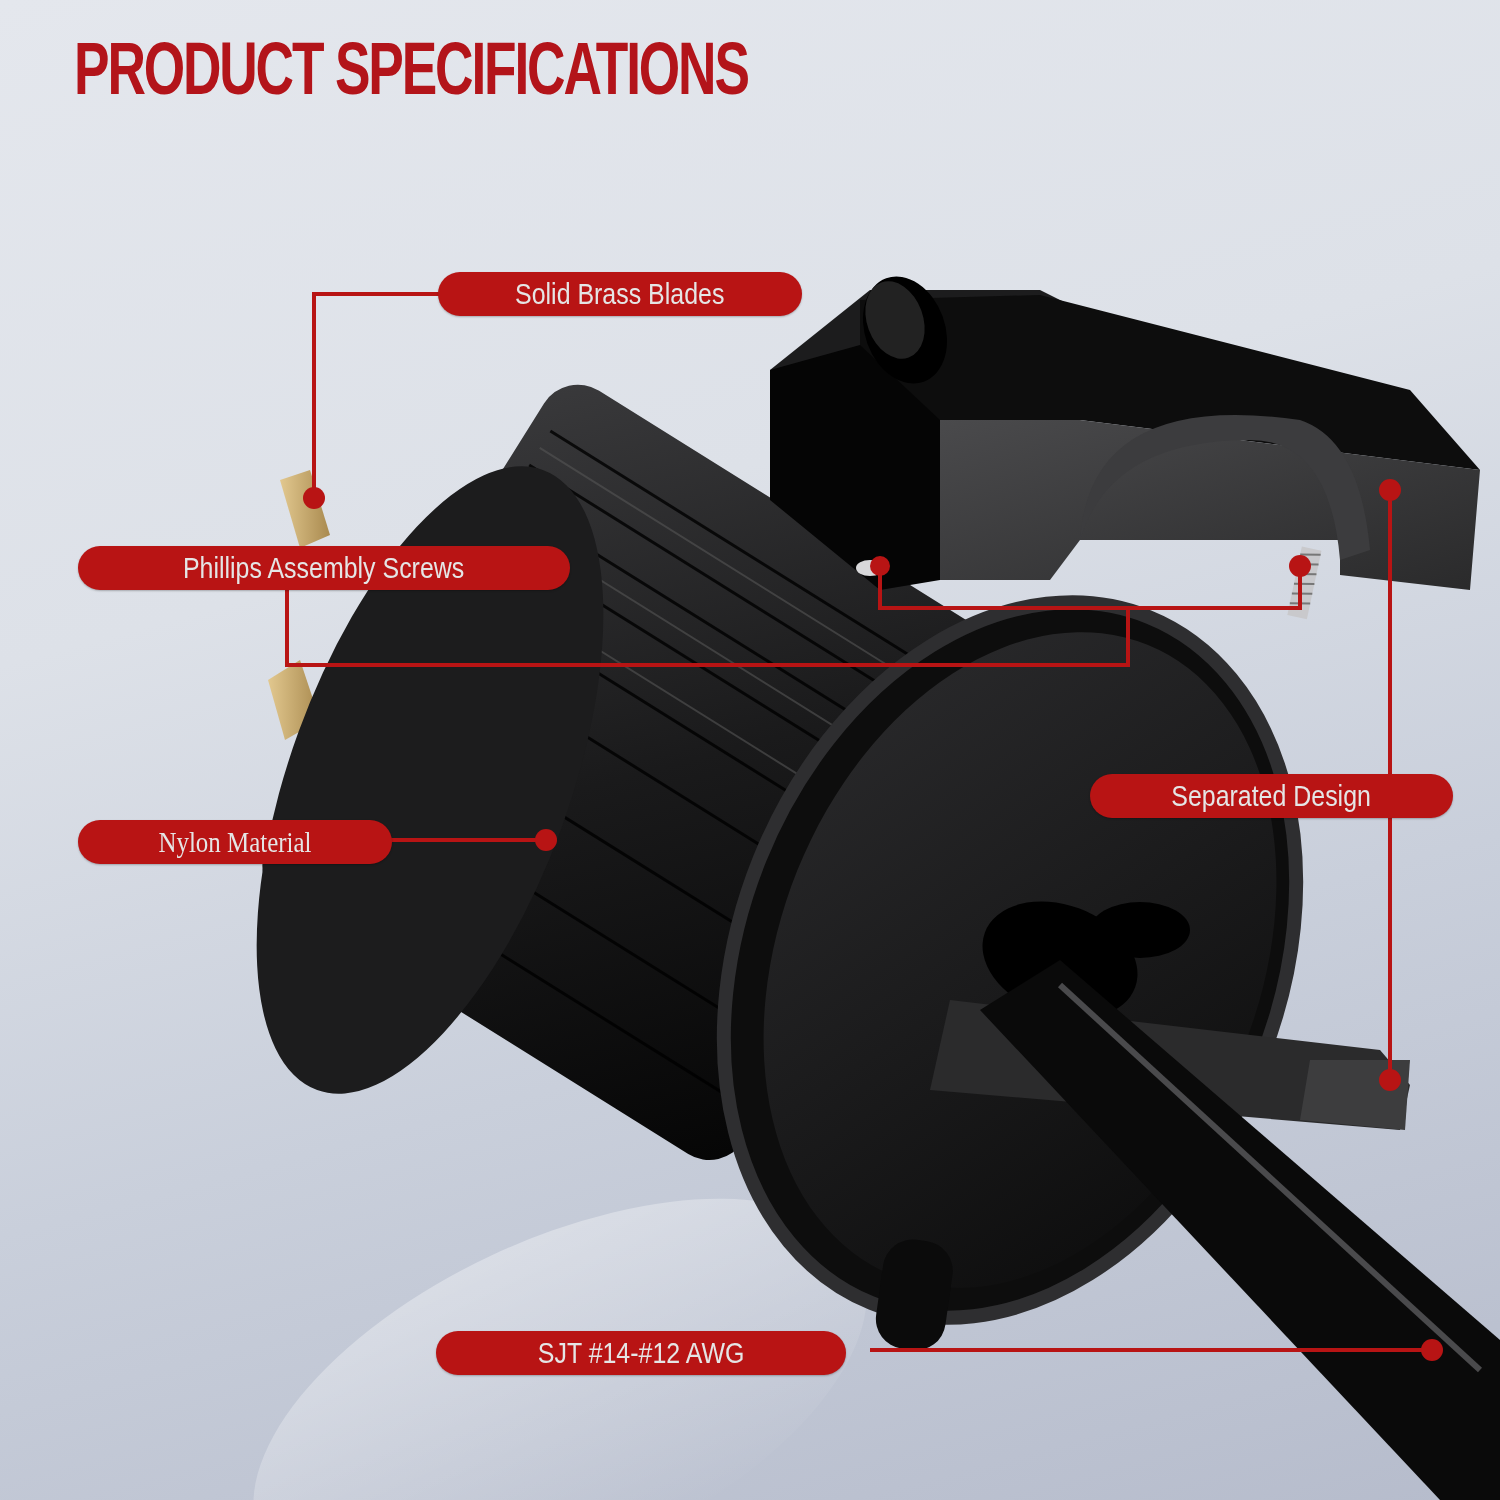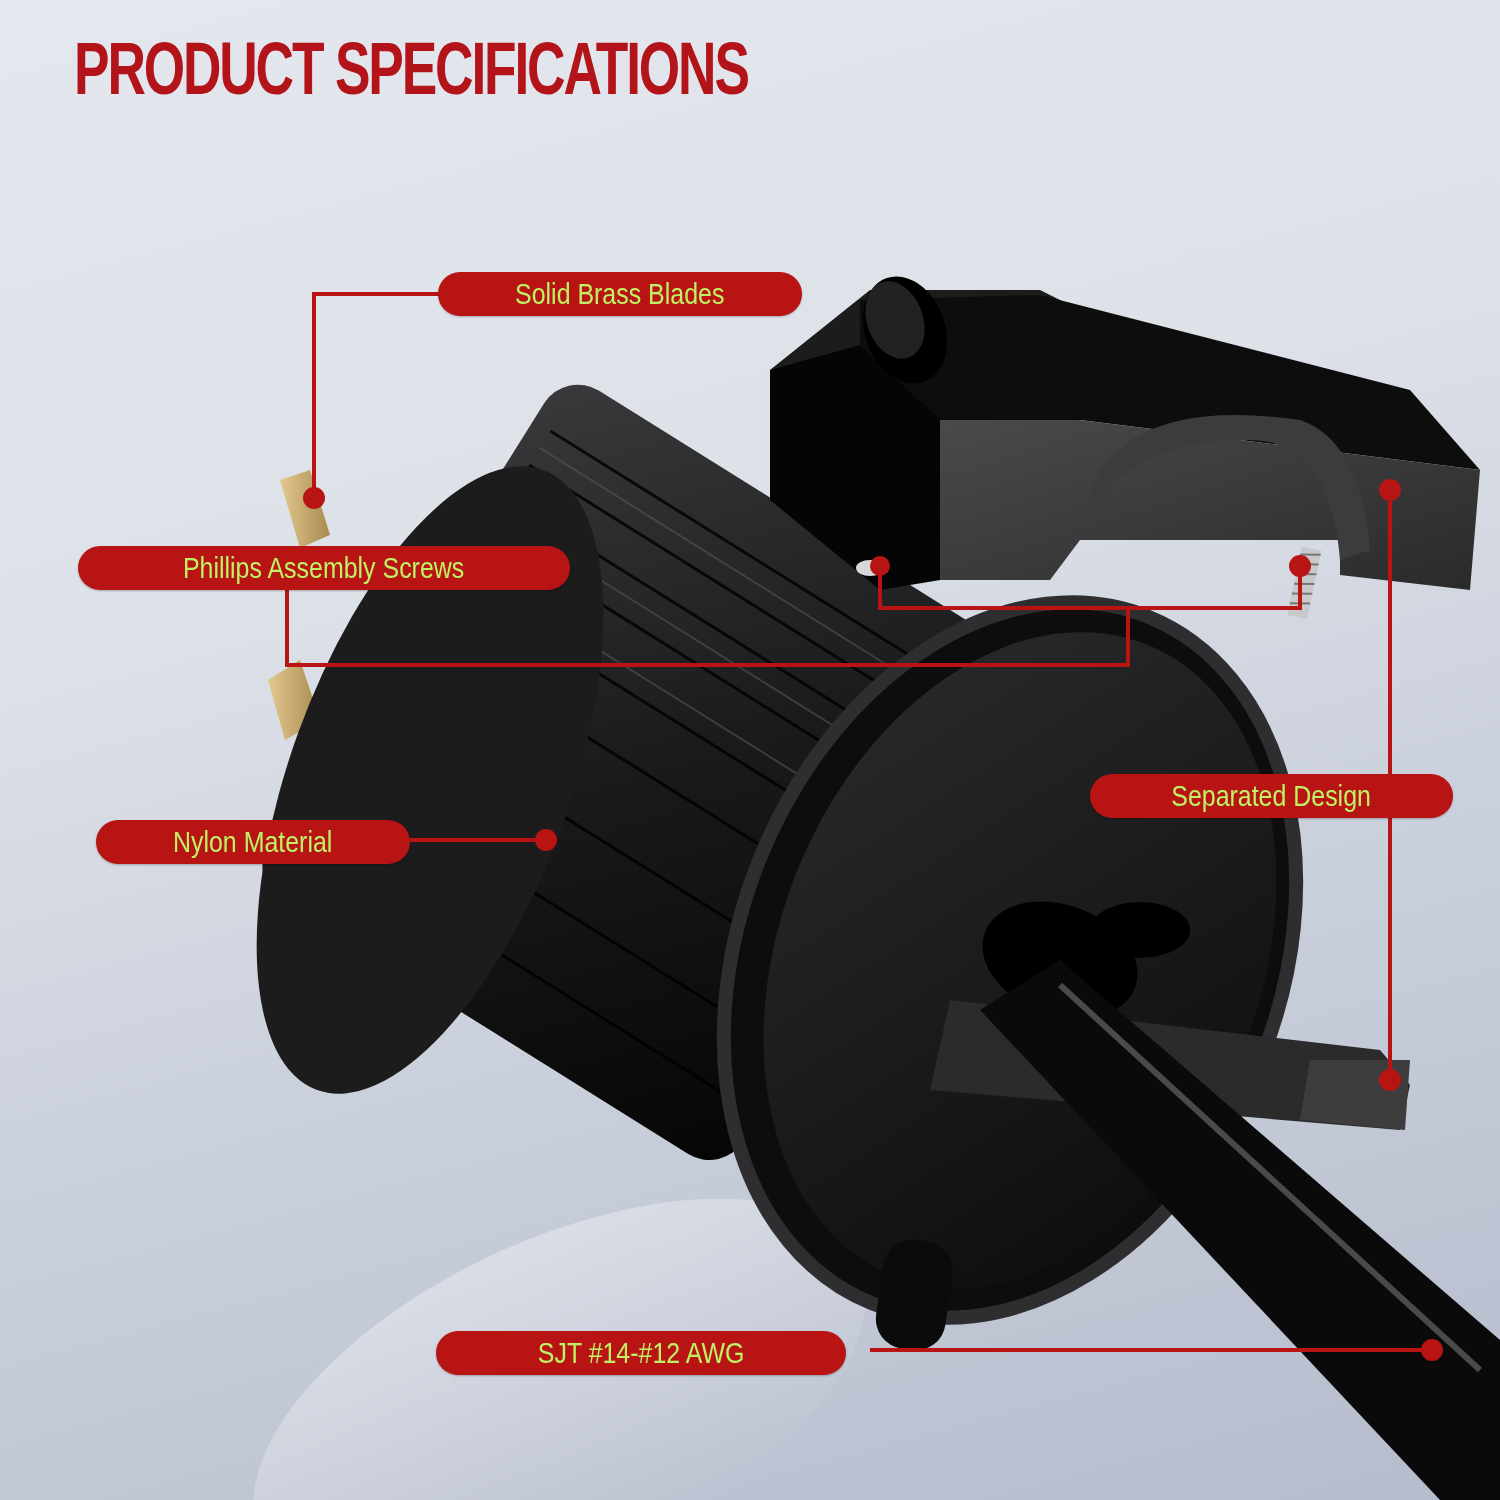--- a/index.html
+++ b/index.html
@@ -11,21 +11,21 @@
   .title {
     position: absolute; left: 74px; top: 32px;
     font-family: "Liberation Sans", sans-serif; font-weight: bold;
     font-size: 74px; line-height: 1; letter-spacing: -3px;
     transform: scaleX(0.72); transform-origin: left top;
     white-space: nowrap;
   }
   .product { position: absolute; left: 0; top: 0; width: 1500px; height: 1500px; }
   .pill {
     position: absolute; height: 44px; border-radius: 22px;
-    color: #bef264; font-size: 29px; display: flex; align-items: center; justify-content: center;
+    color: #e5e5e5; font-size: 29px; display: flex; align-items: center; justify-content: center;
     box-shadow: 0 1px 2px rgba(0,0,0,0.25);
   }
   .pill span { transform: scaleX(0.86); white-space: nowrap; display: inline-block; }
   .lines { position: absolute; left: 0; top: 0; width: 1500px; height: 1500px; pointer-events: none; }
 </style>
 </head>
 <body>
 
 <svg class="product" viewBox="0 0 1500 1500" xmlns="http://www.w3.org/2000/svg">
   <defs>
@@ -149,19 +149,19 @@
 </div>
 
 <div class="pill" style="left:78px; top:546px; width:492px; background:#b81414;">
   <span>Phillips Assembly Screws</span>
 </div>
 
 <div class="pill" style="left:1090px; top:774px; width:363px; background:#b81414;justify-content:center;">
   <span>Separated Design</span>
 </div>
 
-<div class="pill" style="left:96px; top:820px; width:314px; background:#b81414;">
+<div class="pill" style="left:78px; top:820px; width:314px; background:#b81414;font-family:Liberation Serif, serif;">
   <span>Nylon Material</span>
 </div>
 
 <div class="pill" style="left:436px; top:1331px; width:410px; background:#b81414;">
   <span>SJT #14-#12 AWG</span>
 </div>
 
 </body></html>

